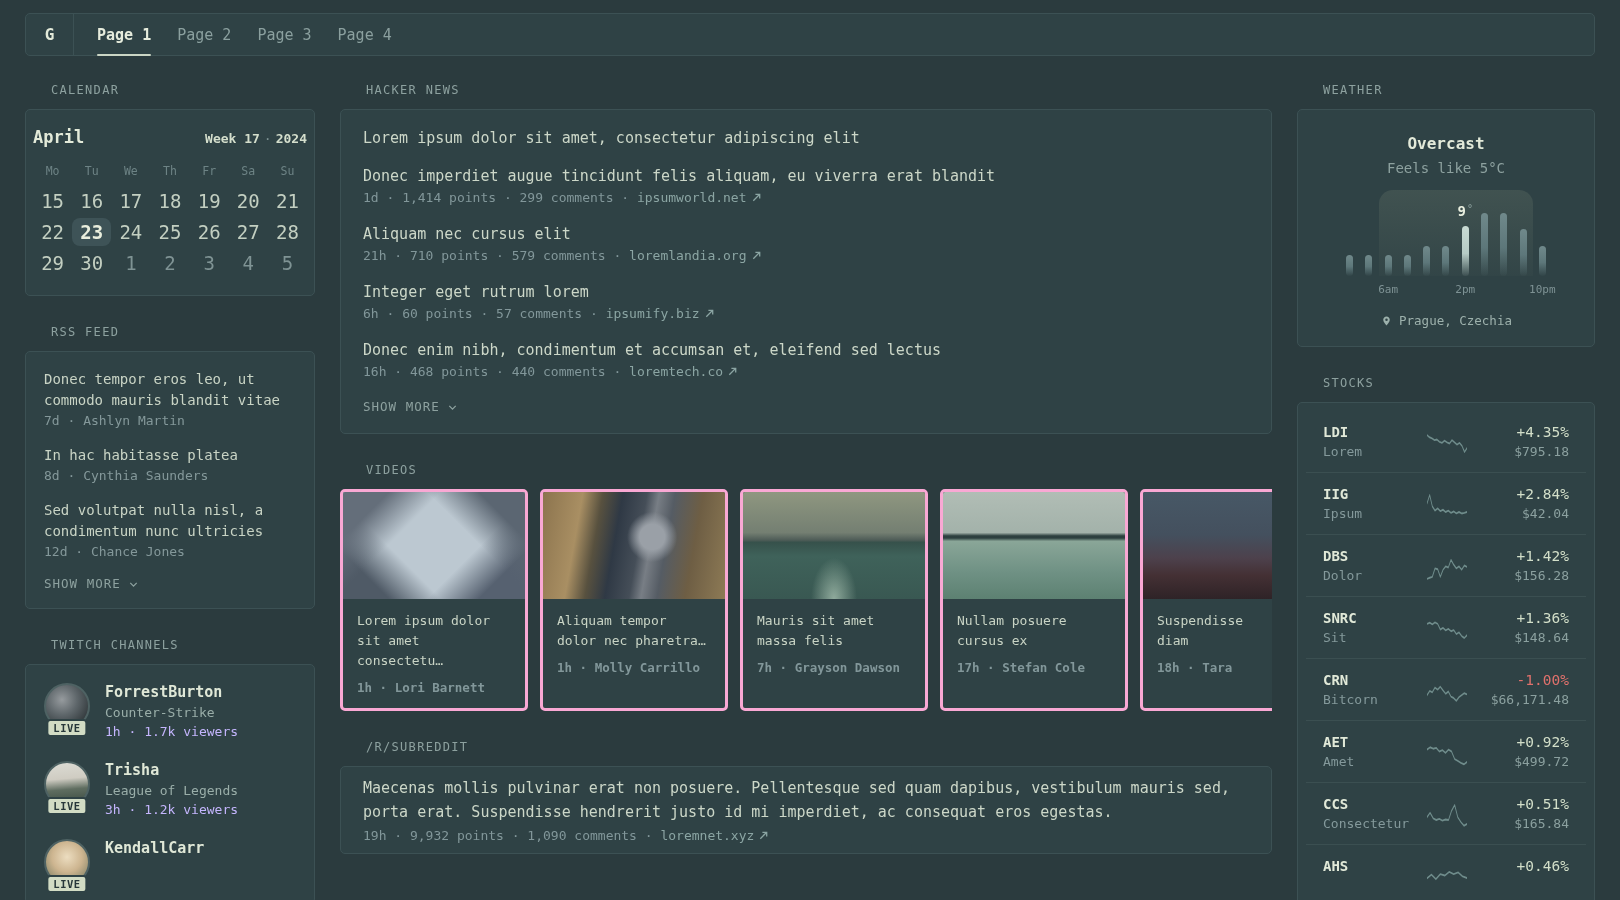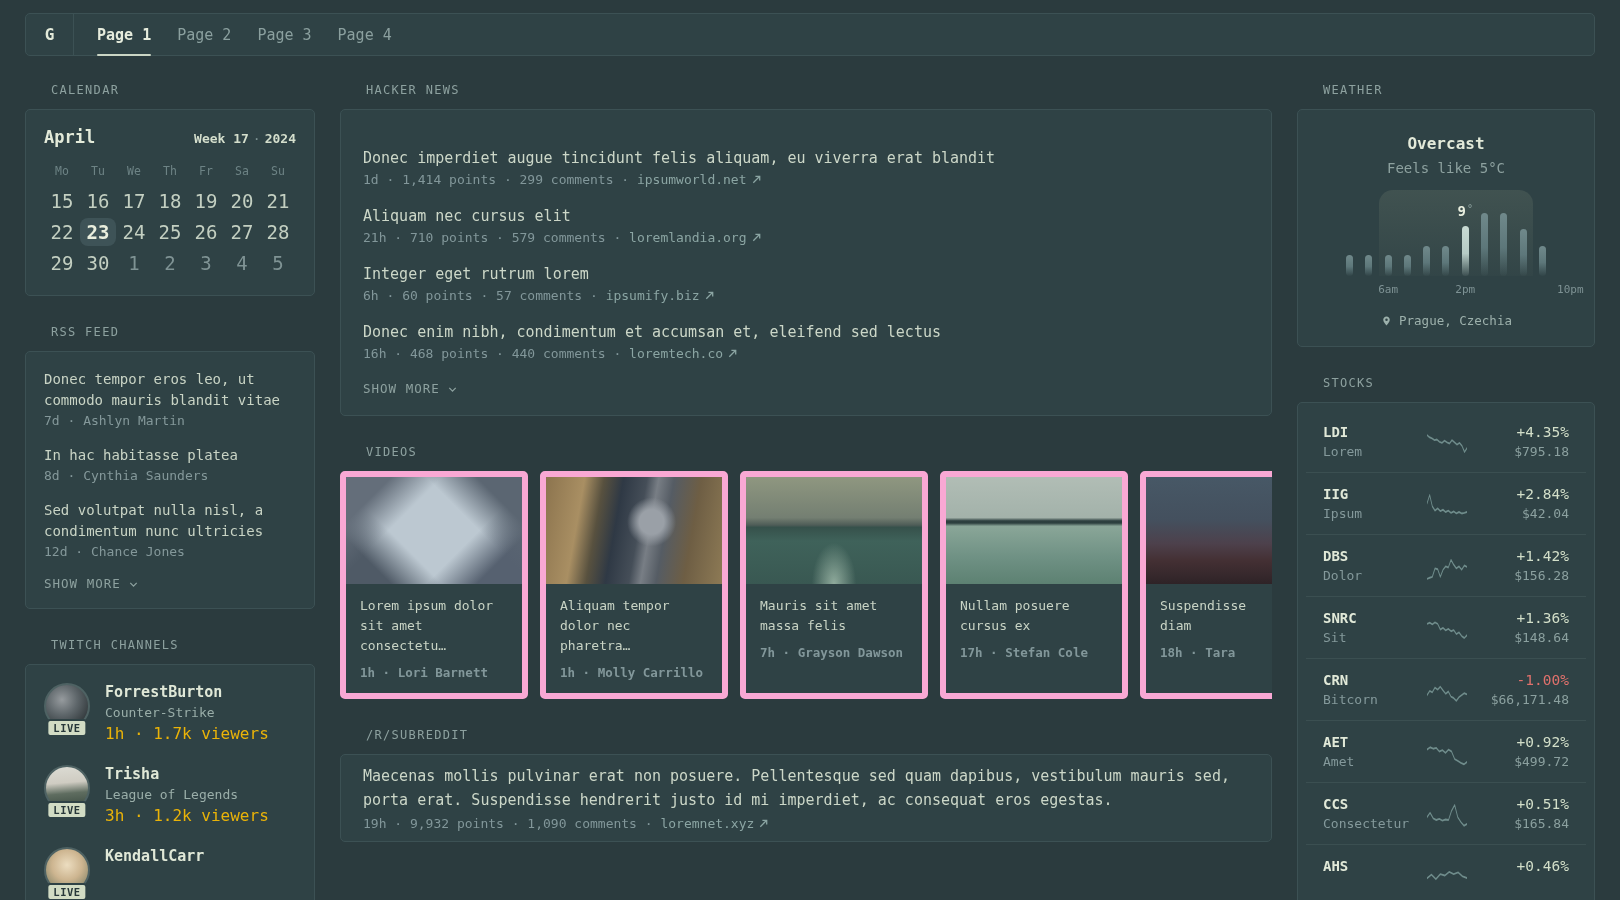--- a/index.html
+++ b/index.html
@@ -19,21 +19,21 @@
        background:#cbd6c5;border-radius:2px;}
   
   .columns{display:flex;gap:25px;align-items:flex-start;}
   .col-left{flex:0 0 290px;min-width:0;}
   .col-mid{flex:1;min-width:0;}
   .col-right{flex:0 0 298px;min-width:0;}
   .section{margin-bottom:29px;}
   .section-title{font-size:12px;letter-spacing:1.3px;color:#8da19f;margin:0 0 12px 26px;}
   .card{background:#2f4245;border:1px solid #3c5154;border-radius:5px;box-sizing:border-box;}
   
-  .calendar-card{padding:17px 18px 18px;}
+  .calendar-card{padding:17px 7px 18px;}
   .cal-head{display:flex;justify-content:space-between;align-items:baseline;}
   .cal-month{font-size:17px;font-weight:700;color:#e3ead9;}
   .cal-week{font-size:13px;font-weight:700;color:#d4decc;}
   .cal-week .dot{color:#7d9292;margin:0 4px;font-weight:400;}
   .cal-weekdays{display:grid;grid-template-columns:repeat(7,1fr);margin-top:17px;
        font-size:11.5px;color:#6d8385;text-align:center;}
   .cal-grid{display:grid;grid-template-columns:repeat(7,1fr);row-gap:3px;margin-top:9px;text-align:center;}
   .day{height:28px;line-height:28px;font-size:19px;color:#c3cfc1;}
   .day.selected{background:#3e5357;border-radius:8px;color:#e9eedd;font-weight:700;}
   .day.outside{color:#7f9394;}
@@ -51,34 +51,34 @@
   .av-wrap{position:relative;flex:0 0 46px;height:46px;}
   .av-img{width:46px;height:46px;border-radius:50%;border:2px solid #4e6263;box-sizing:border-box;}
   .avatar-1{background:radial-gradient(circle at 38% 35%,#969b9e 0%,#5f676b 40%,#2c3336 85%);}
   .avatar-2{background:linear-gradient(175deg,#dcdcd4 0%,#cfccc2 38%,#5f6d60 62%,#37473d 100%);}
   .avatar-3{background:radial-gradient(circle at 50% 38%,#ecddc0 0%,#cdb590 45%,#8f8b6d 80%,#6f6d55 100%);}
   .live{position:absolute;left:50%;transform:translateX(-50%);bottom:-8px;background:#d2dcc4;
         color:#273739;font-size:10.5px;font-weight:700;letter-spacing:.5px;padding:1px 5px;
         border-radius:4px;border:2px solid #2f4245;}
   .ch-name{font-size:15px;font-weight:700;color:#e0e8d7;}
   .ch-game{font-size:13px;color:#9aaea9;margin-top:4px;}
-  .ch-meta{font-size:16px;color:#eab308;margin-top:4px;}
+  .ch-meta{font-size:13px;color:#c4b5fd;margin-top:4px;}
   
   .hn-card{padding:19px 22px;}
   .hn-item{margin-bottom:20px;}
   .hn-title{font-size:15px;color:#ccd7c8;cursor:pointer;}
   .hn-meta{font-size:13px;color:#82979a;margin-top:5px;}
   .domain{color:#8ba5a3;cursor:pointer;}
   .ext{width:11px;height:11px;margin-left:4px;vertical-align:-1px;}
   .sub-card{padding:10px 22px;}
   .sub-title{font-size:15px;line-height:1.55;color:#ccd7c8;max-width:880px;cursor:pointer;}
   .sub-meta{font-size:13px;color:#82979a;margin-top:4px;}
   
   .videos-row{display:flex;gap:12px;overflow:hidden;}
-  .video-card{flex:0 0 188px;background:#2f4245;border:6px solid #f9a8d4;border-radius:5px;
+  .video-card{flex:0 0 188px;background:#2f4245;border:3px solid #f9a8d4;border-radius:5px;
        box-sizing:border-box;overflow:hidden;cursor:pointer;}
   .thumb{height:107px;}
   .video-body{padding:12px 14px 13px;}
   .video-title{font-size:13px;line-height:1.55;color:#c9d4c5;}
   .video-meta{font-size:12.5px;color:#82979a;margin-top:9px;white-space:nowrap;font-weight:bold;}
   .video-card:nth-child(5) .video-title{max-width:7.4em;}
   .thumb-towers{background-color:#bcc8d1;background-image:
      linear-gradient(135deg,#646e7a 0%,#646e7a 16%,rgba(100,110,122,0) 34%),
      linear-gradient(225deg,#5b6672 0%,#5b6672 16%,rgba(91,102,114,0) 34%),
      linear-gradient(45deg,#4f5a66 0%,#4f5a66 16%,rgba(79,90,102,0) 34%),
@@ -253,20 +253,21 @@
       </section>
     </div>
 
     <div class="col-mid">
 
       <section class="section">
         <div class="section-title">HACKER NEWS</div>
         <div class="card hn-card">
           <div>
               <div class="hn-item">
+                <div class="hn-title">Lorem ipsum dolor sit amet, consectetur adipiscing elit</div>
               </div>
               <div class="hn-item">
                 <div class="hn-title">Donec imperdiet augue tincidunt felis aliquam, eu viverra erat blandit</div>
                 <div class="hn-meta"><span class="hn-stats">1d · 1,414 points · 299 comments · </span><span class="domain">ipsumworld.net<svg class="ext" viewBox="0 0 12 12">
                       <path d="M2.5 9.5 L9.5 2.5 M4.8 2.5 H9.5 V7.2" fill="none" stroke="currentColor" stroke-width="1.4"></path>
                     </svg></span></div>
               </div>
               <div class="hn-item">
                 <div class="hn-title">Aliquam nec cursus elit</div>
                 <div class="hn-meta"><span class="hn-stats">21h · 710 points · 579 comments · </span><span class="domain">loremlandia.org<svg class="ext" viewBox="0 0 12 12">
@@ -393,21 +394,21 @@
                 </div>
                 <div class="bar-slot">
                   <div class="bar" style="height: 30px;"></div>
                 </div>
               </div>
               <div class="peak" style="left: 59.0909%; bottom: 57px;"><span class="pv">9</span><span class="pd">°</span></div>
             </div>
           <div class="w-times">
               <span class="w-time" style="left: 22.7273%;">6am</span>
               <span class="w-time" style="left: 59.0909%;">2pm</span>
-              <span class="w-time" style="left: 95.4545%; margin-left: 28px;">10pm</span>
+              <span class="w-time" style="left: 95.4545%;">10pm</span>
             </div>
           <div class="w-loc">
             <svg class="pin" viewBox="0 0 24 24">
                 <path d="M12 21c-4-4.4-6-7.7-6-10.4C6 7 8.7 4.4 12 4.4s6 2.6 6 6.2C18 13.3 16 16.6 12 21z" fill="currentColor"></path>
                 <circle cx="12" cy="10.5" r="2.3" fill="#2f4245"></circle>
               </svg>
             <span>Prague, Czechia</span>
           </div>
         </div>
       </section>

